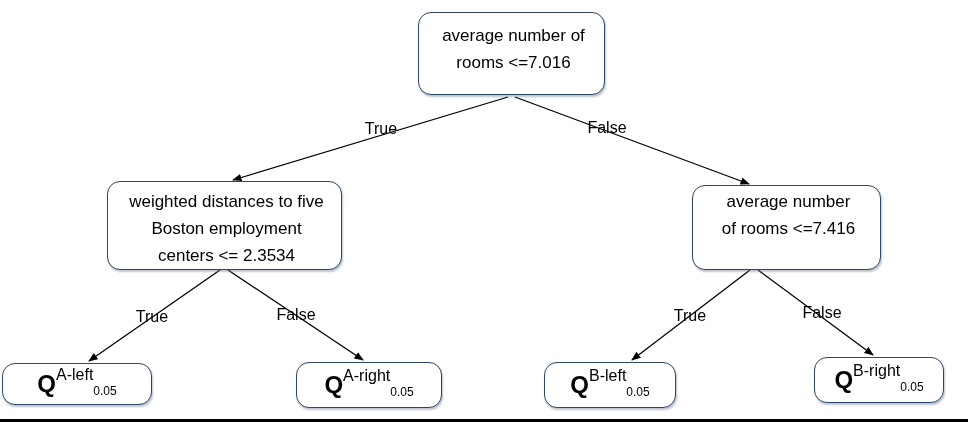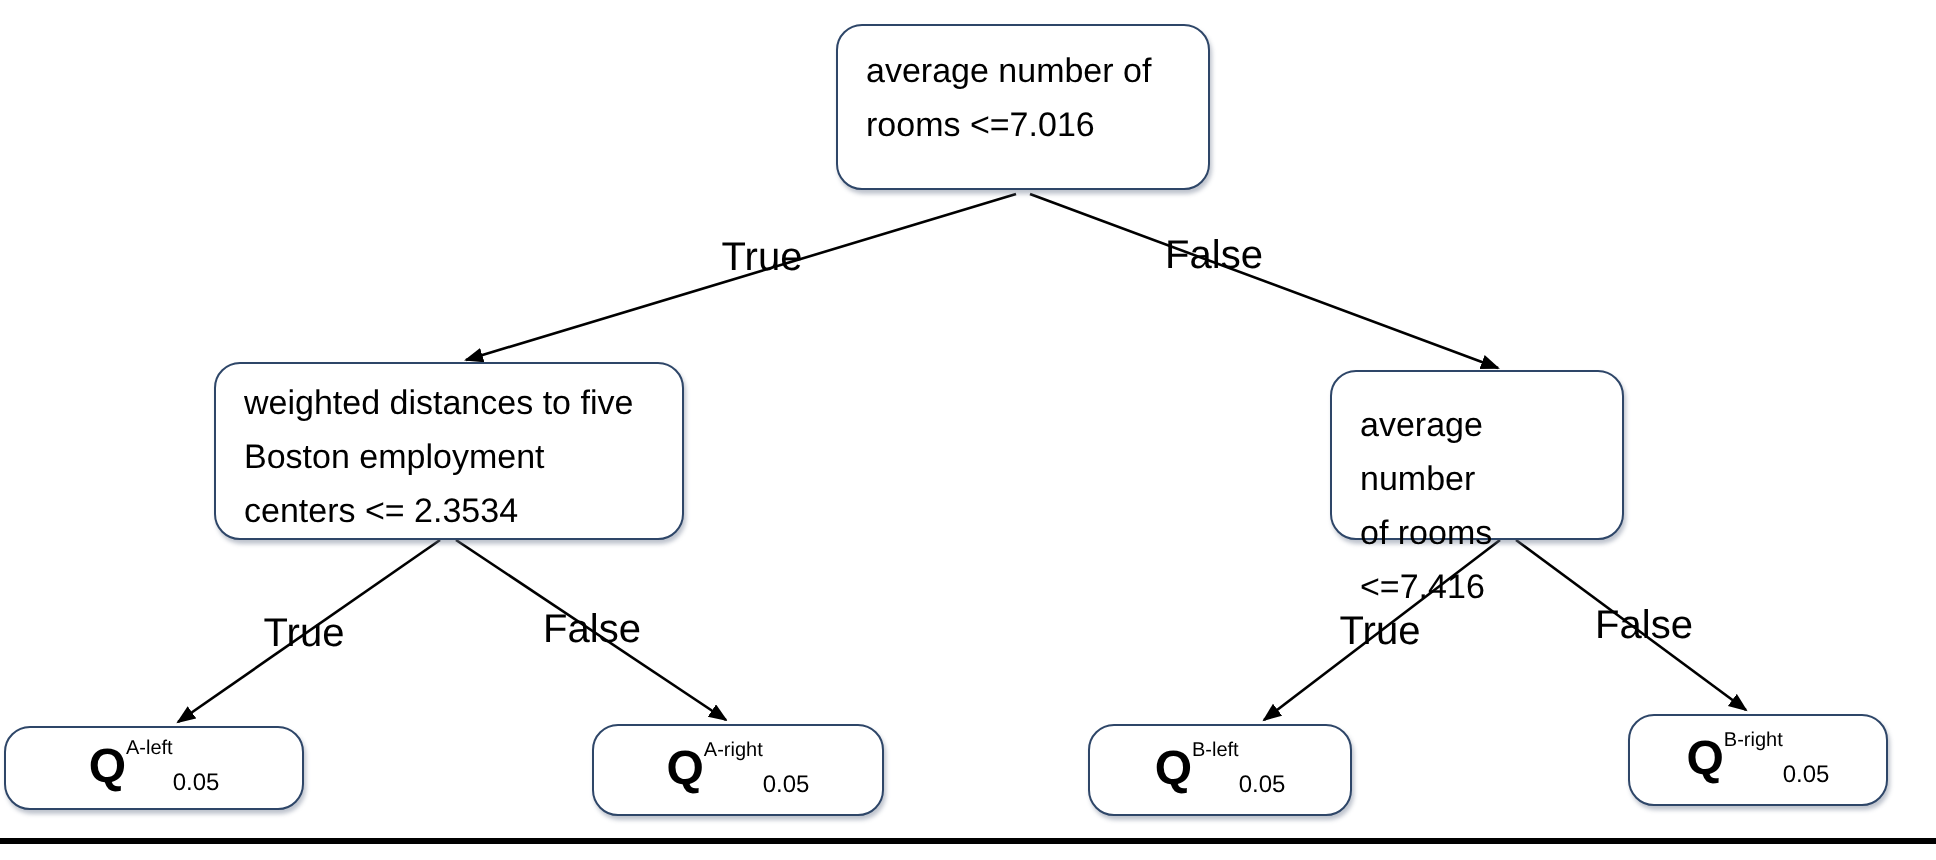--- a/index.html
+++ b/index.html
@@ -26,60 +26,61 @@
     position: absolute;
     box-sizing: border-box;
     background: #ffffff;
     border: 1.6px solid #2e4668;
     border-radius: 13px;
     color: #000000;
     font-size: 17px;
     line-height: 27px;
     white-space: pre-line;
     box-shadow: 1px 2px 2px rgba(110,122,145,0.45);
+    text-align: center;
   }
   .node.internal {
     padding: 9px 10px 6px 14px;
   }
   .node.root    { left: 418px; top: 12px;  width: 187px; height: 83px; }
   .node.left    { left: 107px; top: 181px; width: 235px; height: 89px; padding-top: 6px; }
-  .node.right   { left: 665px; top: 185px; width: 147px; height: 85px; padding-top: 13px; }
+  .node.right   { left: 692px; top: 185px; width: 189px; height: 85px; padding-top: 2px; }
   .node.leaf {
     display: flex;
     align-items: center;
     justify-content: center;
     white-space: nowrap;
   }
   .node.leaf-a-left  { left: 2px;   top: 363px; width: 150px; height: 42px; }
   .node.leaf-a-right { left: 296px; top: 362px; width: 146px; height: 46px; }
   .node.leaf-b-left  { left: 544px; top: 362px; width: 132px; height: 46px; }
   .node.leaf-b-right { left: 814px; top: 357px; width: 130px; height: 46px; }
   .leaf-q {
     font-size: 24px;
     font-weight: 600;
     line-height: 1;
   }
   .leaf-sup {
-    font-size: 10px;
+    font-size: 16px;
     font-weight: 500;
     position: relative;
     top: -9px;
     line-height: 1;
   }
   .leaf-sub {
     font-size: 12px;
     font-weight: 500;
     position: relative;
     top: 7px;
     line-height: 1;
   }
   .edge-label {
     position: absolute;
     transform: translate(-50%, -50%);
-    font-size: 20px;
+    font-size: 16px;
     color: #000000;
     line-height: 1;
   }
   .lbl-true-root  { left: 381px; top: 129px; }
   .lbl-false-root { left: 607px; top: 128px; }
   .lbl-true-a     { left: 152px; top: 317px; }
   .lbl-false-a    { left: 296px; top: 315px; }
   .lbl-true-b     { left: 690px; top: 316px; }
   .lbl-false-b    { left: 822px; top: 313px; }
   .bottom-rule {

